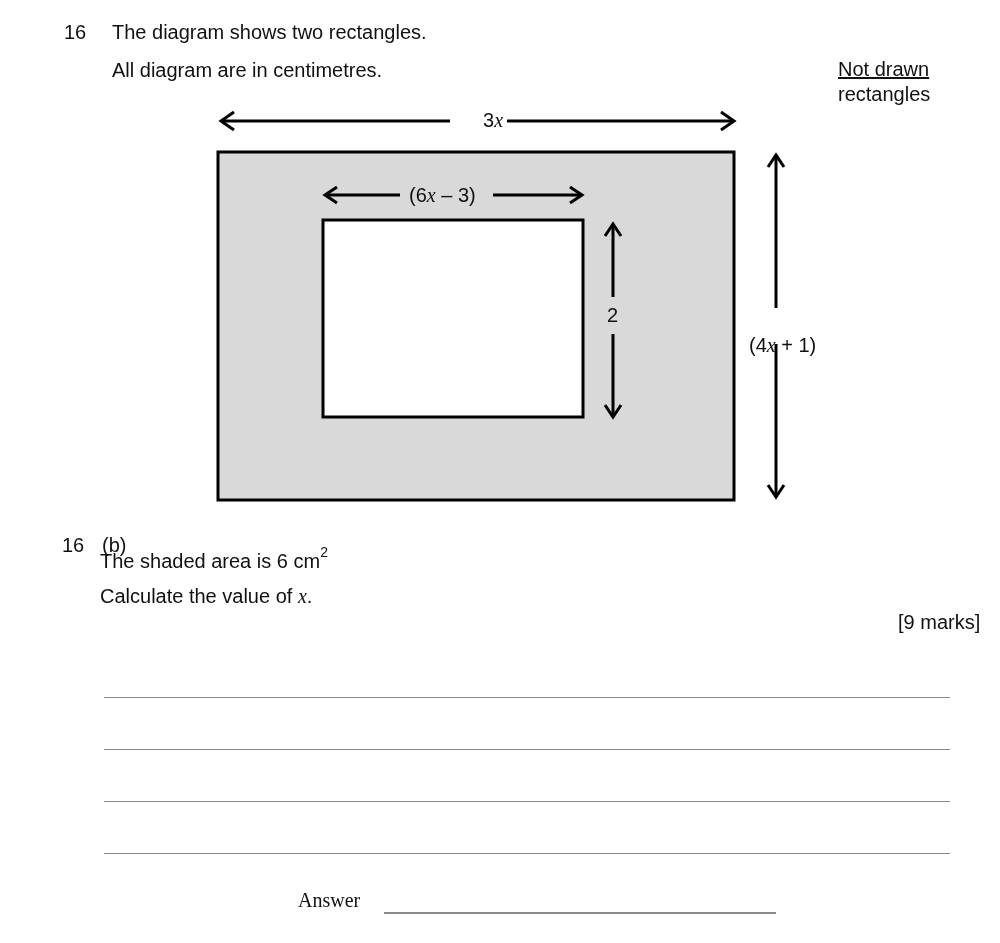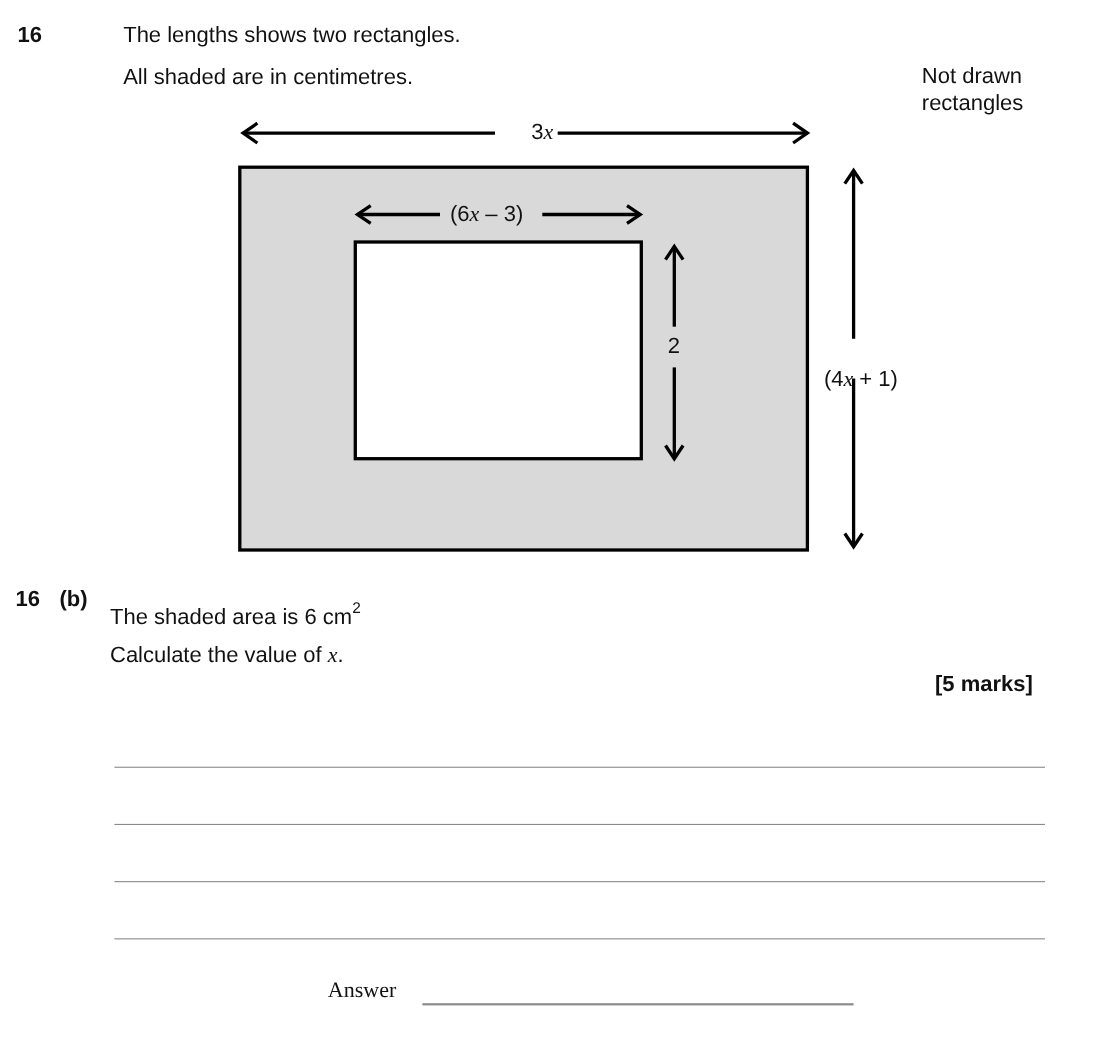--- a/index.html
+++ b/index.html
@@ -2,33 +2,33 @@
 <html><head>
   <meta charset="utf-8">
   <style>
     html, body { margin: 0; padding: 0; background: #ffffff; }
     body {
       width: 1000px; height: 943px; position: relative; overflow: hidden;
       font-family: "Liberation Sans", sans-serif; color: #111111;
     }
     .abs { position: absolute; white-space: nowrap; }
     .t { font-size: 20px; line-height: 24px; }
-    .bold { font-weight: bold; }
+    .bold { font-weight: normal; margin-left: 48px; }
     .ital { font-family: "Liberation Serif", serif; font-style: italic; }
     .rule { position: absolute; height: 1px; background: #8a8a8a; }
     .ans-line { position: absolute; height: 2px; background: #8a8a8a; }
     sup { font-size: 14px; position: relative; top: -3px; }
   </style>
 </head>
 <body>
 
 <div class="abs t bold" style="left:16px; top:20px;">16</div>
-<div class="abs t" style="left:112px; top:20px;">The lengths shows two rectangles.</div>
-<div class="abs t" style="left:112px; top:58px;">All shaded are in centimetres.</div>
-<div class="abs t" style="left:838px; top:57px;">Not drawn</div>
+<div class="abs t" style="left:112px; top:20px;">The diagram shows two rectangles.</div>
+<div class="abs t" style="left:112px; top:58px;">All diagram are in centimetres.</div>
+<div class="abs t" style="left:838px; top:57px;text-decoration:underline;">Not drawn</div>
 <div class="abs t" style="left:838px; top:82px;">rectangles</div>
 
 <svg class="abs" style="left:0; top:0;" width="1000" height="520">
 
   <g stroke="#000" stroke-width="3" fill="none">
     <line x1="221" y1="121" x2="450" y2="121"></line>
     <line x1="507" y1="121" x2="734" y2="121"></line>
     <polyline points="234,112 221,121 234,130"></polyline>
     <polyline points="721,112 734,121 721,130"></polyline>
   </g>
@@ -71,21 +71,21 @@
 </div>
 
 <div class="abs t bold" style="left:14px; top:533px;">16</div>
 <div class="abs t bold" style="left:54px; top:533px;">(b)</div>
 <div class="abs t" style="left:100px; top:533px;margin-top:10px;">
   <span>The shaded area is 6 cm</span><sup>2</sup>
 </div>
 <div class="abs t" style="left:100px; top:584px;">
   <span>Calculate the value of </span><span class="ital">x</span><span>.</span>
 </div>
-<div class="abs t bold" style="left:850px; top:610px;">[5 marks]</div>
+<div class="abs t bold" style="left:850px; top:610px;">[9 marks]</div>
 
 <div class="rule" style="left:104px; top:697px; width:846px;"></div>
 <div class="rule" style="left:104px; top:749px; width:846px;"></div>
 <div class="rule" style="left:104px; top:801px; width:846px;"></div>
 <div class="rule" style="left:104px; top:853px; width:846px;"></div>
 
 <div class="abs t" style="left:298px; top:888px;font-family:Liberation Serif, serif;">Answer</div>
 <div class="ans-line" style="left:384px; top:912px; width:392px;"></div>
 
 </body></html>

